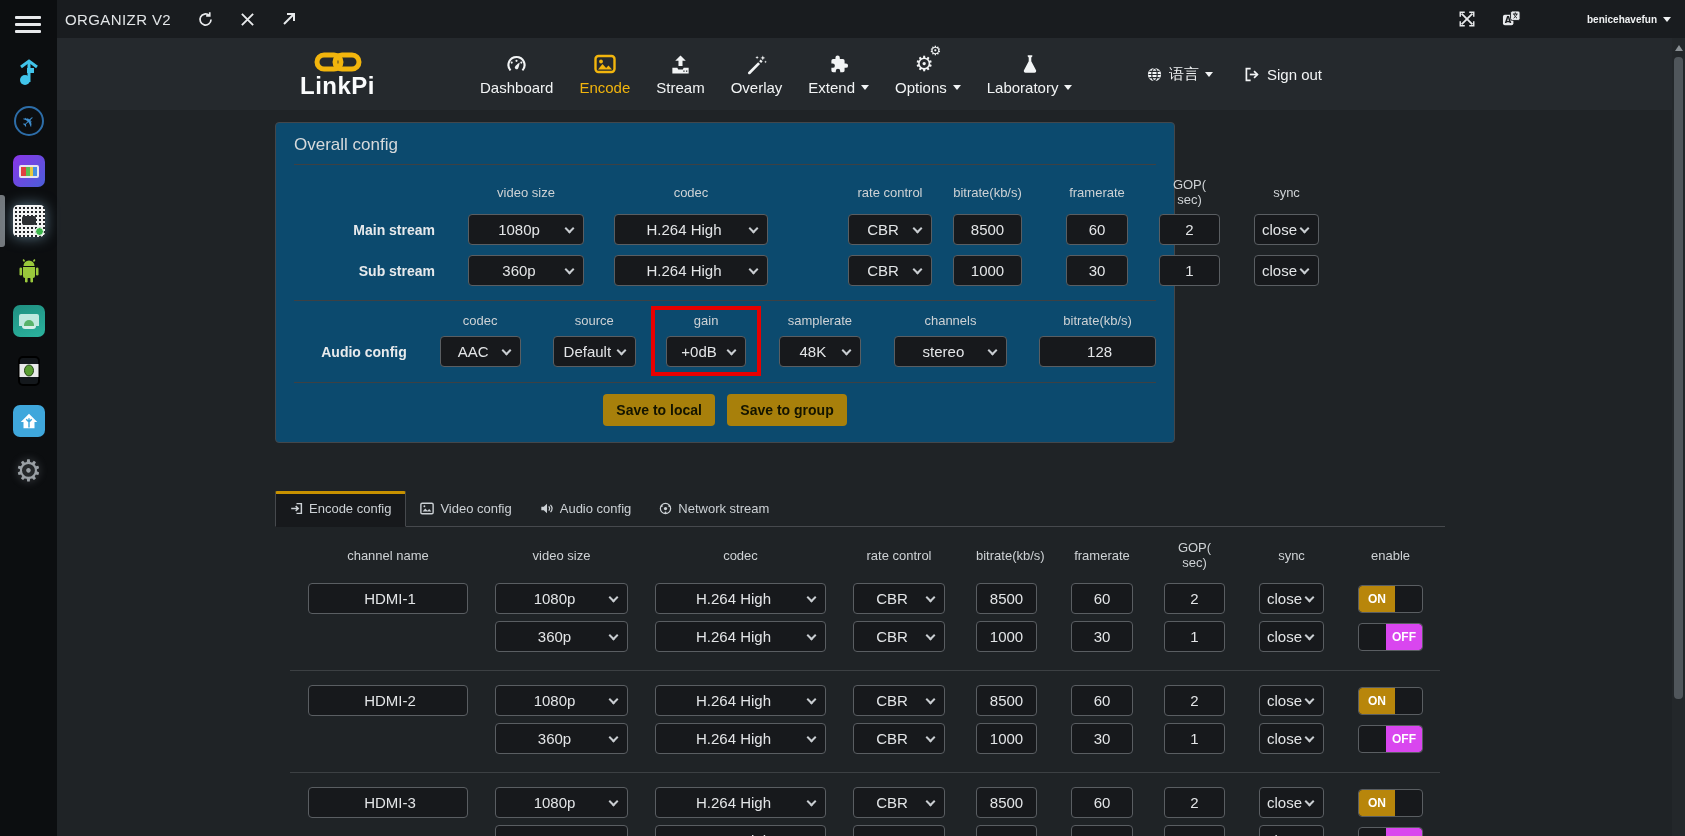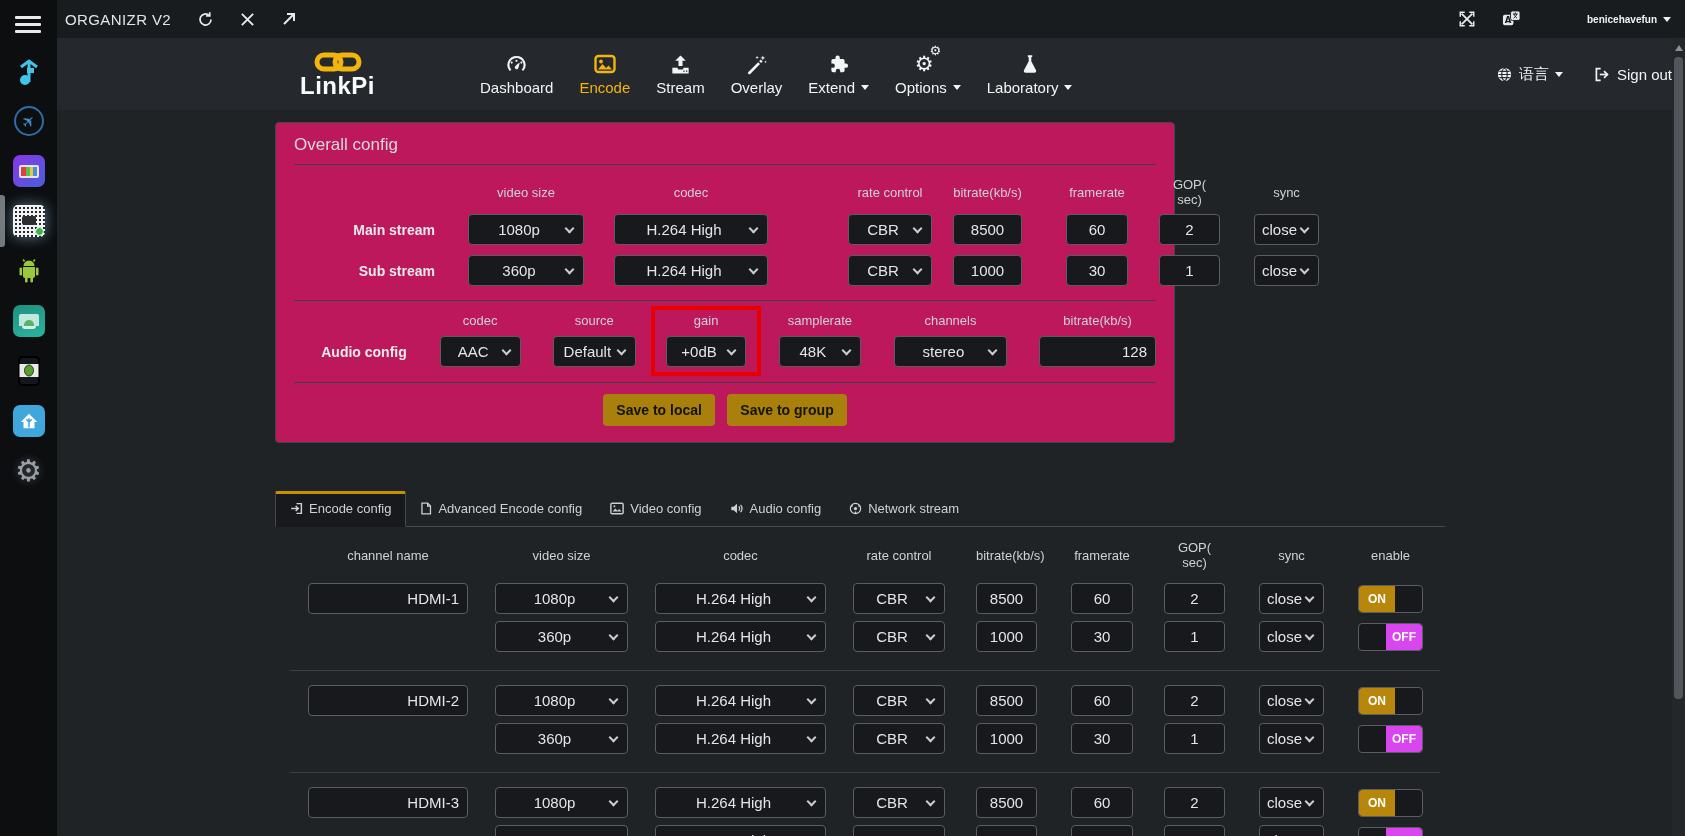--- a/index.html
+++ b/index.html
@@ -51,46 +51,46 @@
 
   
   #nav-header { position:absolute; left:57px; top:38px; width:1615px; height:72px; background:#25292d; display:flex; align-items:center; z-index:3; }
   .brand { margin-left:243px; display:flex; flex-direction:column; align-items:center; cursor:pointer; }
   .brand-text { font-size:24px; font-weight:bold; color:#fafbfc; letter-spacing:.5px; line-height:1; margin-top:1px; }
   .nav-items { display:flex; margin-left:92px; align-items:center; }
   .nav-item { display:flex; flex-direction:column; align-items:center; padding:0 13px; cursor:pointer; color:#f2f4f5; }
   .nav-item .nv-ico { height:24px; display:flex; align-items:center; justify-content:center; }
   .nav-item .nv-lbl { font-size:15px; margin-top:3px; display:flex; align-items:center; }
   .nav-item.active { color:#f2b50d; }
-  .nav-right { margin-left:auto; display:flex; }
+  .nav-right { margin-left:auto; margin-right:350px; display:flex; }
   .nav-link { display:flex; align-items:center; font-size:15px; color:#f2f4f5; cursor:pointer; margin-left:30px; }
   .nav-link svg { margin-right:7px; }
 
   
   #main { position:absolute; left:57px; top:110px; width:1615px; height:726px; overflow:hidden; }
 
-  .panel { margin:12px 0 0 218px; width:900px; background:#be185d; border:1px solid #43474b; border-radius:4px; padding:12px 18px 16px; }
+  .panel { margin:12px 0 0 218px; width:900px; background:#0c4a6e; border:1px solid #43474b; border-radius:4px; padding:12px 18px 16px; }
   .panel-title { font-size:17px; color:#d6d9db; padding-bottom:9px; }
   .hr { height:1px; background:#3d4144; }
 
   
   .stream-grid { display:grid; grid-template-columns:147px 27px 116px 30px 154px 80px 84px 21px 69px 44px 62px 31px 61px 34px 65px; align-items:center; }
   .s1{grid-column:1} .s3{grid-column:3} .s5{grid-column:5} .s7{grid-column:7} .s9{grid-column:9} .s11{grid-column:11} .s13{grid-column:13} .s15{grid-column:15}
   .col-h { font-size:13px; color:#ced2d5; text-align:center; }
   .row-lbl { font-size:14px; font-weight:bold; color:#e8eaec; text-align:right; padding-right:6px; }
   .hdr-row { margin-top:12px; margin-bottom:7px; }
   .ctl-row { margin-bottom:10px; }
 
   .sel { height:31px; background:#17191c; border:1px solid #5a5e62; border-radius:4px; color:#e3e5e7;
     font-size:15px; display:flex; align-items:center; justify-content:center; position:relative;
     padding:0 24px 0 10px; cursor:pointer; width:100%; }
   .chev { width:7px; height:7px; border-right:2px solid #c9cdd1; border-bottom:2px solid #c9cdd1; transform:rotate(45deg); position:absolute; right:10px; top:10px; }
   .inp { width:100%; height:31px; background:#17191c; border:1px solid #5a5e62; border-radius:4px; color:#e3e5e7;
     font-size:15px; text-align:center; font-family:inherit; outline:none; padding:0 8px; }
-  .inp.left { text-align:right; padding-left:12px; }
+  .inp.left { text-align:center; padding-left:12px; }
 
   
   .audio-wrap { margin-top:12px; display:flex; align-items:flex-end; }
   .a-lbl { width:147px; margin-right:27px; padding-bottom:7px; }
   .afield { display:flex; flex-direction:column; }
   .afield .col-h { margin-bottom:8px; }
   .af-codec{width:101px;} .af-source{width:100px; margin-left:32px;} .af-gain{width:100px; margin-left:30px;}
   .af-sr{width:102px; margin-left:33px;} .af-ch{width:142px; margin-left:33px;} .af-br{width:146px; margin-left:32px;}
   .gain-wrap { position:relative; }
   .red-box { position:absolute; left:-15px; right:-15px; top:-7px; bottom:-9px; border:4px solid #e80000; pointer-events:none; z-index:2; }
@@ -469,27 +469,20 @@
 
   <div class="tabs">
     <div class="tab active">
       <svg width="13" height="13" viewBox="0 0 16 16" fill="none" stroke="#ccd1d5" stroke-width="1.8">
           <path d="M8 2h6v12H8"></path>
           <path d="M1.5 8H10M7 4.8L10.2 8 7 11.2"></path>
         </svg>
       <span>Encode config</span>
     </div>
     <div class="tab">
-      <svg width="12" height="13" viewBox="0 0 14 16" fill="none" stroke="#ccd1d5" stroke-width="1.6">
-          <path d="M2 1.5h7l3.5 3.5v9.5h-10.5z"></path>
-          <path d="M9 1.5V5h3.5"></path>
-        </svg>
-      <span>Advanced Encode config</span>
-    </div>
-    <div class="tab">
       <svg width="14" height="13" viewBox="0 0 16 14" fill="none" stroke="#ccd1d5" stroke-width="1.6">
           <rect x="1" y="1" width="14" height="12" rx="1.5"></rect>
           <path d="M3 10.5l3-3.5 2.5 2.5 2-2 2.5 3z" fill="#ccd1d5" stroke="none"></path>
           <circle cx="5" cy="4.5" r="1.1" fill="#ccd1d5" stroke="none"></circle>
         </svg>
       <span>Video config</span>
     </div>
     <div class="tab">
       <svg width="14" height="13" viewBox="0 0 16 14" fill="#ccd1d5">
           <path d="M1.5 5v4h2.8L8 12.5v-11L4.3 5z"></path>

